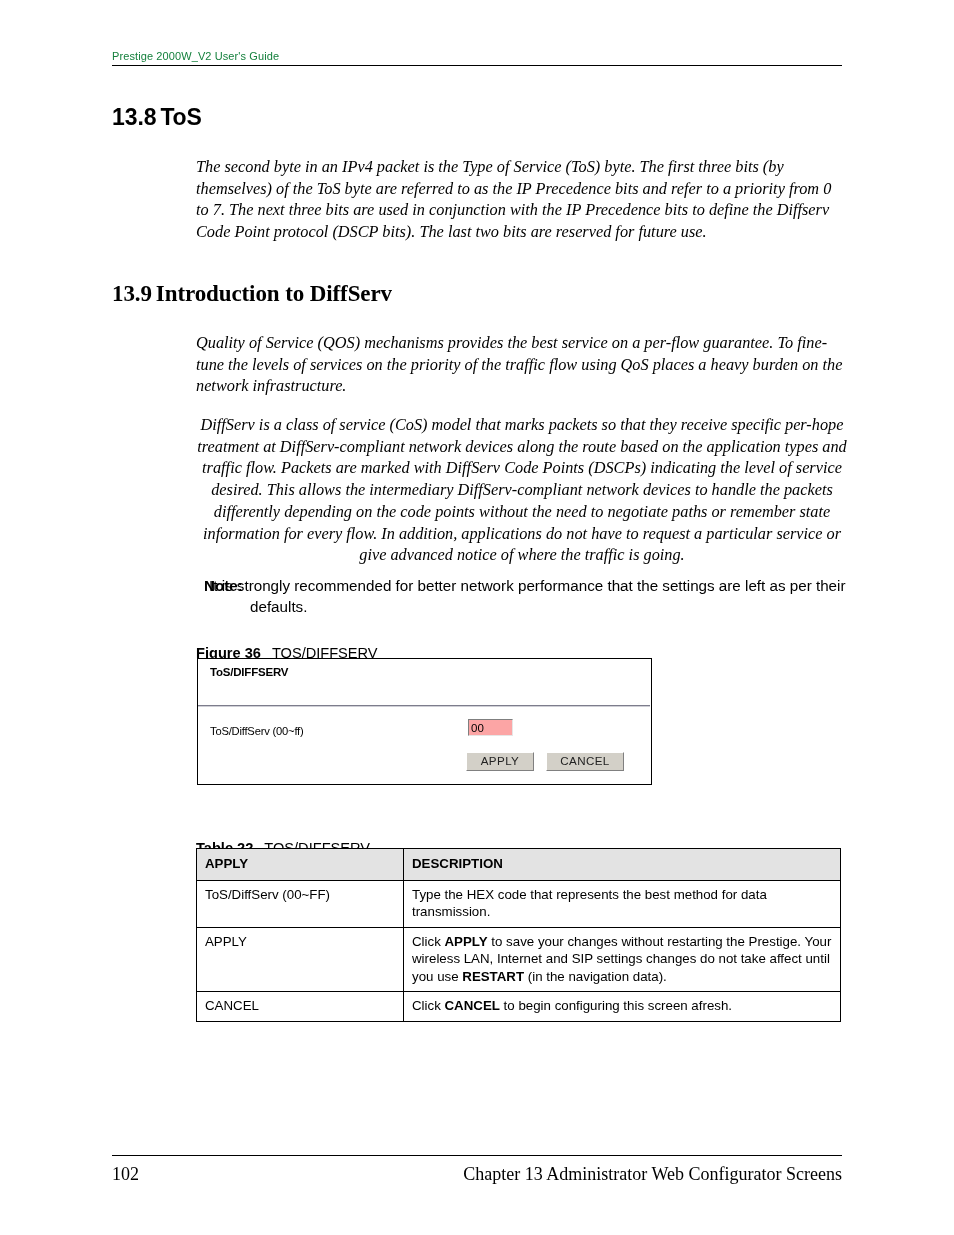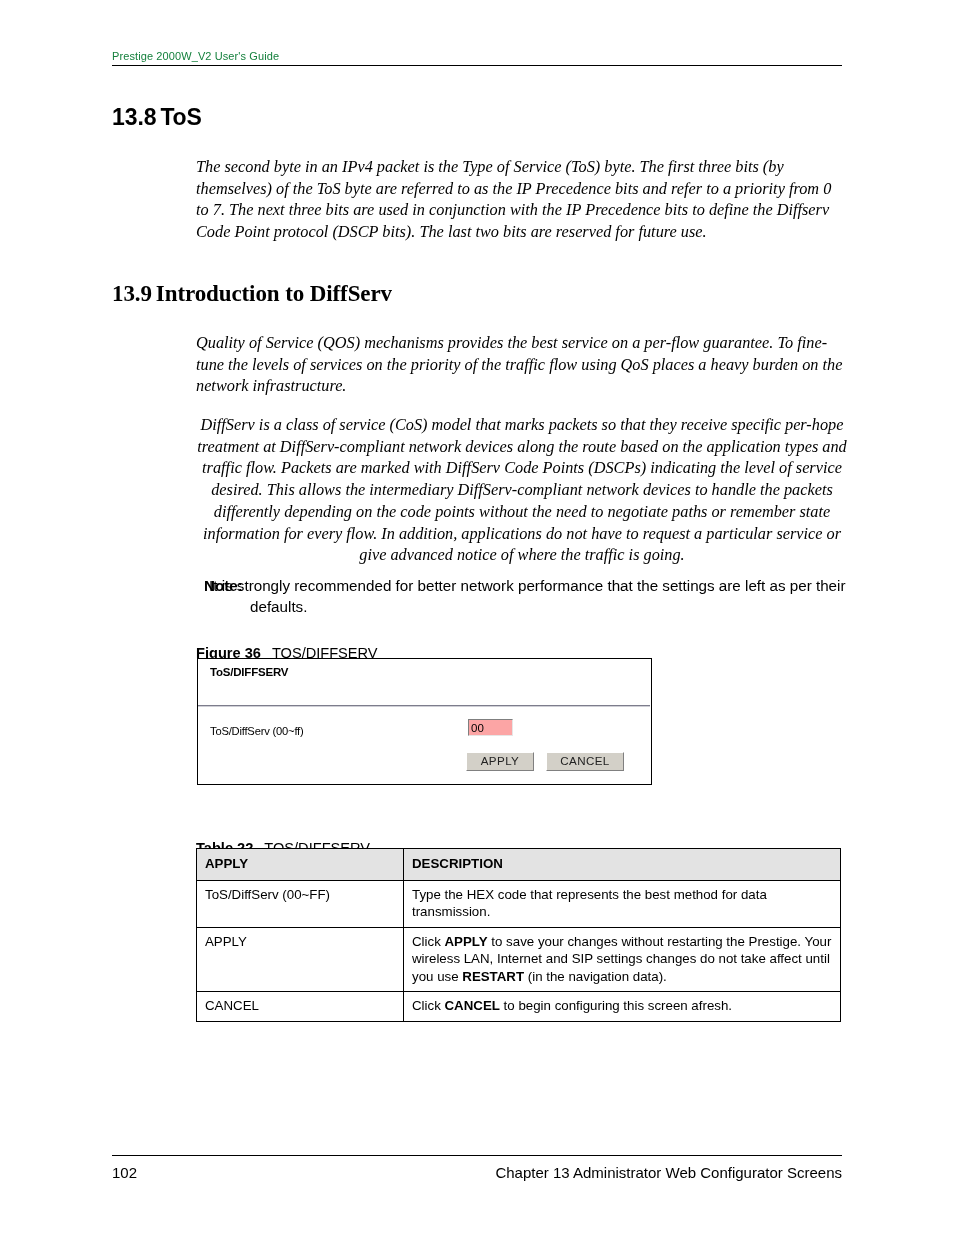--- a/index.html
+++ b/index.html
@@ -220,22 +220,22 @@
     width: 730px;
   }
   .doc-footer-rule {
     border-top: 1.6px solid #000;
     width: 730px;
   }
   .doc-footer-row {
     display: flex;
     justify-content: space-between;
     align-items: flex-end;
-    font-family: Liberation Sans, sans-serif;
-    font-size: 15px;
+    font-family: Liberation Serif, serif;
+    font-size: 18px;
     padding-top: 8px;
   }
 </style>
 </head>
 <body>
 
 <div class="page">
 
   <div class="doc-header">
     <div class="doc-header-text">Prestige 2000W_V2 User's Guide</div>

